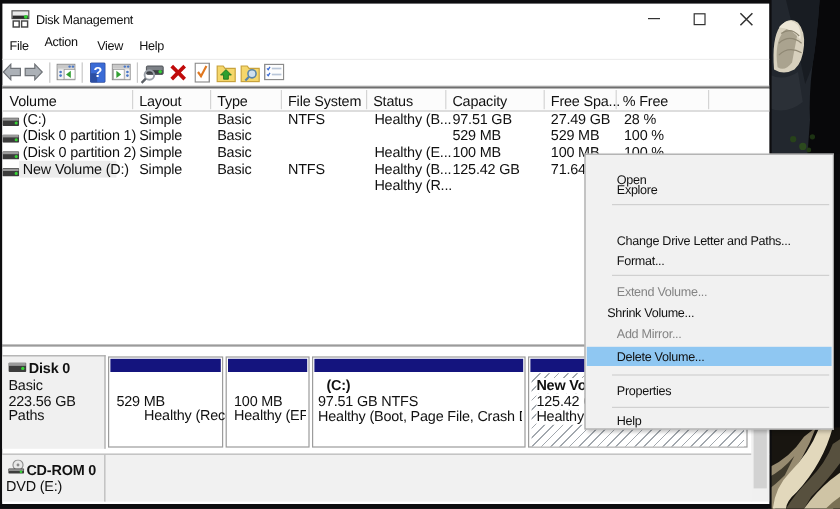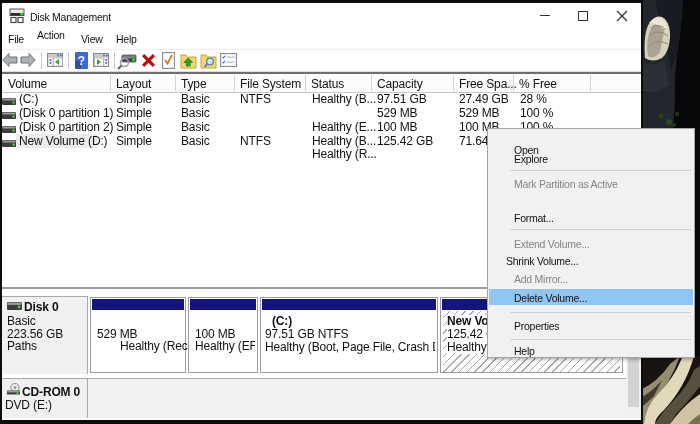--- a/index.html
+++ b/index.html
@@ -268,21 +268,21 @@
 <div class="abs t11" style="left:22px;top:386px;font-weight:bold;">CD-ROM 0</div>
 <div class="abs t11" style="left:5px;top:398.5px;">DVD (E:)</div>
 
 <div class="abs" style="left:626px;top:289px;width:15px;height:129px;background:#f0f0f0;"></div>
 <div class="abs" style="left:628px;top:296px;width:11px;height:111px;background:#d2d2d2;"></div>
 
 <div class="abs" style="left:487px;top:128px;width:208px;height:230px;background:#f1f1f1;border:1px solid #a5a5a5;box-sizing:border-box;box-shadow:2px 2px 3px rgba(0,0,0,0.25);">
  <div class="abs t12" style="left:26px;top:14px;text-align:center;">Open</div>
  <div class="abs t12" style="left:26px;top:23px;">Explore</div>
  <div class="abs" style="left:22px;top:40.5px;right:3px;height:1px;background:#d0d0d0;"></div>
- <div class="abs t12" style="left:26px;top:48px;color:#848484;">Mark Partition as Active</div>
+ <div class="abs t12" style="left:26px;top:65px;">Change Drive Letter and Paths...</div>
  <div class="abs t12" style="left:26px;top:82px;">Format...</div>
  <div class="abs" style="left:22px;top:100px;right:3px;height:1px;background:#d0d0d0;"></div>
  <div class="abs t12" style="left:26px;top:107.5px;color:#848484;">Extend Volume...</div>
  <div class="abs t12" style="left:18px;top:125px;">Shrink Volume...</div>
  <div class="abs t12" style="left:26px;top:143px;color:#848484;">Add Mirror...</div>
  <div class="abs" style="left:1px;top:159.5px;width:204px;height:16.5px;background:#8fc7f2;"></div>
  <div class="abs t12" style="left:26px;top:162px;">Delete Volume...</div>
  <div class="abs" style="left:22px;top:183px;right:3px;height:1px;background:#d0d0d0;"></div>
  <div class="abs t12" style="left:26px;top:190px;">Properties</div>
  <div class="abs" style="left:22px;top:209.5px;right:3px;height:1px;background:#d0d0d0;"></div>

